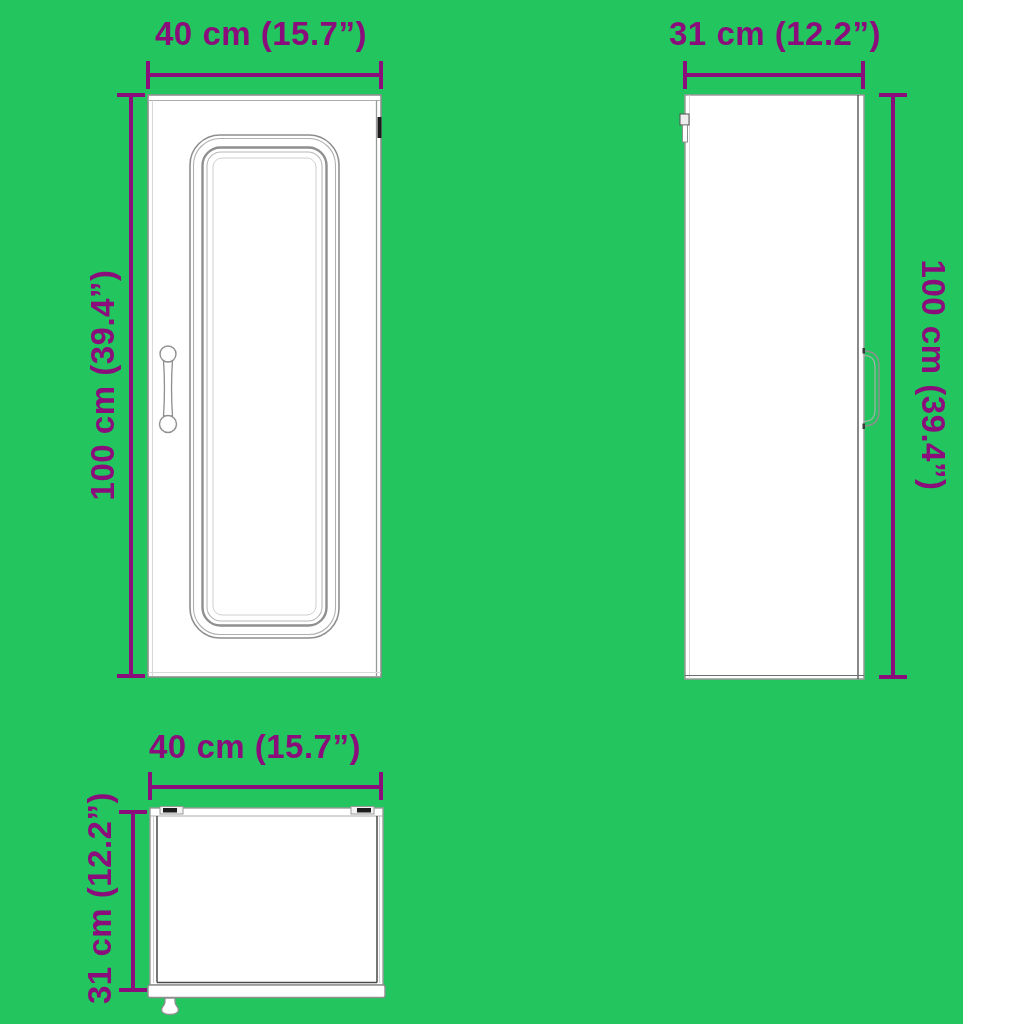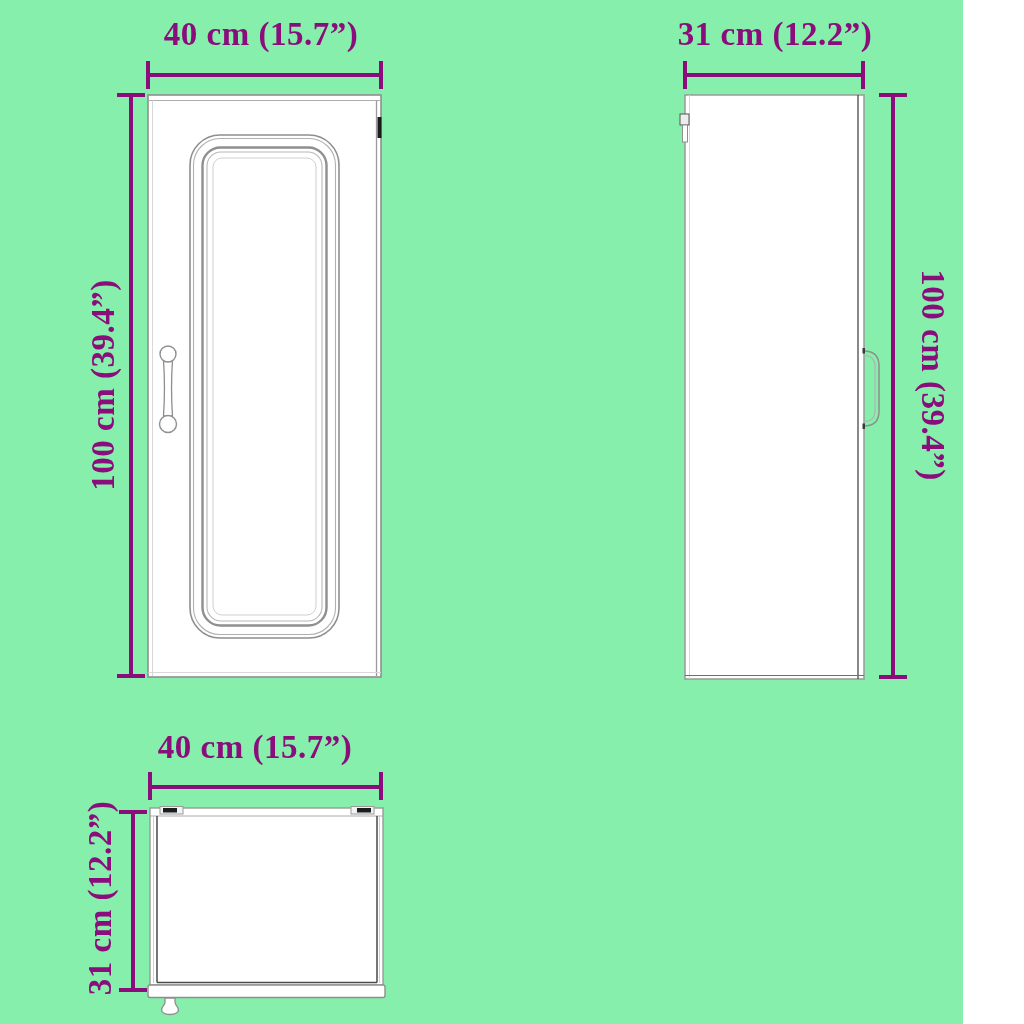--- a/index.html
+++ b/index.html
@@ -1,19 +1,19 @@
 <!DOCTYPE html>
 <html style="--accent: #8B0D7C;"><head>
 <meta charset="utf-8">
 <style>
   :root { --accent: #8B0D7C; }
   html,body { margin:0; padding:0; background:#ffffff; }
   .canvas {
-    position:relative; width:963px; height:1024px; background:#86efac;
-    overflow:hidden; font-family:Liberation Serif, serif;
+    position:relative; width:963px; height:1024px; background:#22c55e;
+    overflow:hidden; font-family:Liberation Sans, sans-serif;
   }
   .dim-label {
     position:absolute; color:var(--accent); font-weight:700; font-size:33px;
     line-height:42px; height:42px; text-align:center; white-space:nowrap;
     letter-spacing:0.5px;
   }
   .rot-ccw { transform:rotate(-90deg); }
   .rot-cw  { transform:rotate(90deg); }
   .dlh, .dlv, .tkh, .tkv { position:absolute; background:var(--accent); }
   .dlh { height:4px; }

